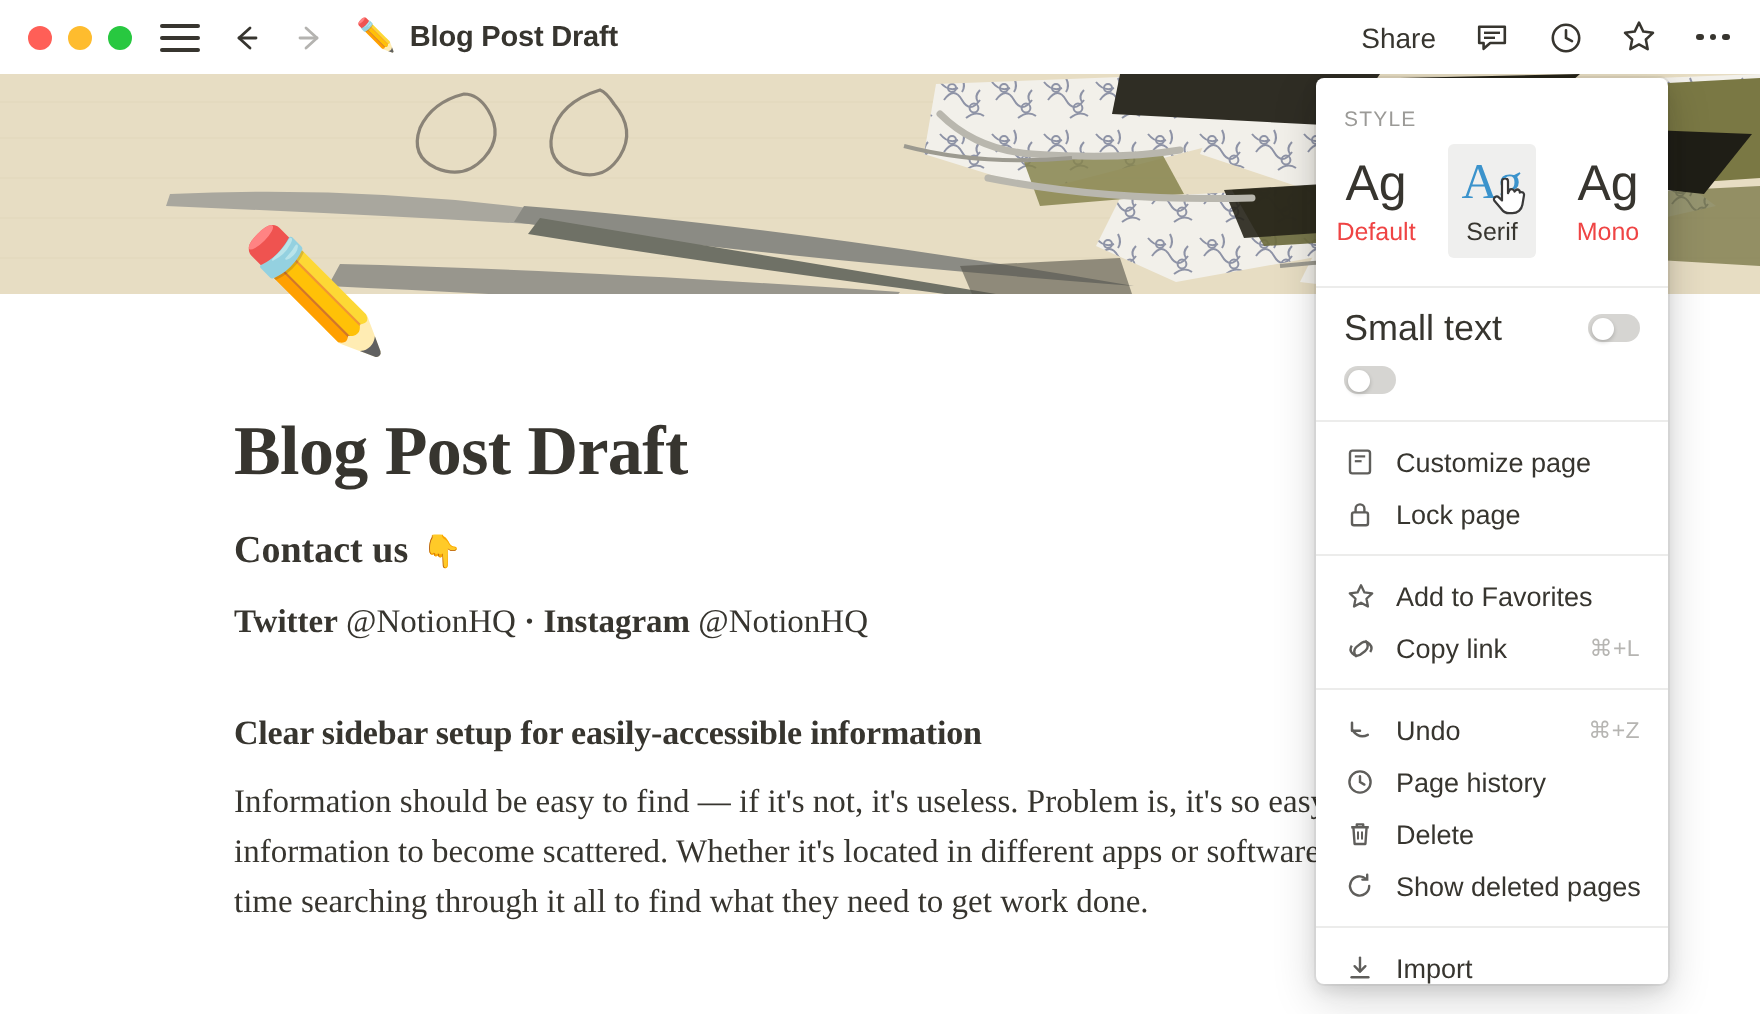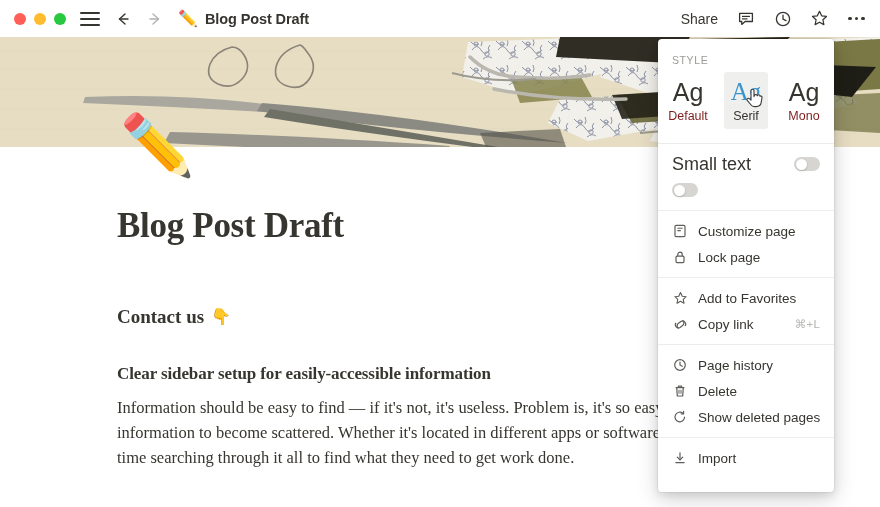--- a/index.html
+++ b/index.html
@@ -84,21 +84,21 @@
     font-family: "Liberation Serif", serif;
     color: #37352f;
   }
   .page-title {
     font-size: 35px; font-weight: 700;
     letter-spacing: -0.3px;
     color: #37352f;
     line-height: 1.1;
   }
   .h-contact {
-    margin-top: 60px;
+    margin-top: 19px;
     font-size: 19px; font-weight: 700; color:#37352f;
     display: flex; align-items: center; gap: 7px;
   }
   .h-contact .em { font-family: "DejaVu Sans", sans-serif; font-size: 16px; }
   .socials {
     margin-top: 14px;
     font-size: 16.5px; color:#37352f;
   }
   .socials b { font-weight: 700; }
   .sep { font-weight:700; }
@@ -150,21 +150,21 @@
   }
   .style-opt.selected { background:#efefee; }
   .style-ag {
     font-size: 25px; line-height: 1.05; color:#37352f;
     font-family: "Liberation Sans", sans-serif;
   }
   .style-opt.serif .style-ag { font-family: "Liberation Serif", serif; color:#3b93cc; }
   .style-opt.mono .style-ag { font-family: "Liberation Sans", sans-serif; }
   .style-name {
     margin-top: 4px;
-    font-size: 12.5px; color:#7f1d1d;
+    font-size: 12.5px; color:#ef4444;
   }
   .style-opt.serif .style-name { color:#37352f; }
 
   .cursor-hand {
     position: absolute;
     left: 51%; top: 30%;
     width: 17px; height: 20px;
     pointer-events:none;
   }
 
@@ -345,20 +345,27 @@
   <span class="page-emoji">✏️</span>
 
   <div class="content">
     <div class="page-title">Blog Post Draft</div>
 
     <div class="h-contact">
       <span>Contact us</span>
       <span class="em">👇</span>
     </div>
 
+    <div class="socials">
+      <b>Twitter</b>
+      <span>@NotionHQ</span>
+      <span class="sep">·</span>
+      <b>Instagram</b>
+      <span>@NotionHQ</span>
+    </div>
 
     <div class="h-section">Clear sidebar setup for easily-accessible information</div>
     <div class="body-para">Information should be easy to find — if it's not, it's useless. Problem is, it's so easy for information to become scattered. Whether it's located in different apps or software, people waste time searching through it all to find what they need to get work done.</div>
   </div>
 
   <div class="menu">
 
     <div class="menu-section">
       <div class="style-label">STYLE</div>
       <div class="style-row">
@@ -449,20 +456,30 @@
         <span class="mlabel">Copy link</span>
         <span class="shortcut">⌘+L</span>
       </div>
     </div>
 
     <div class="menu-divider"></div>
 
     <div class="menu-section sec-pad-top sec-pad-bot">
       <div class="mrow">
         <span class="micon">
+          <svg width="14" height="14" viewBox="0 0 14 14" fill="none" stroke="#5f5e5b" stroke-width="1.25" stroke-linecap="round" stroke-linejoin="round">
+              <path d="M3 3.4 V7.4 H7"></path>
+              <path d="M3.3 7.2 q3.4 4.4 7.6 2.2"></path>
+            </svg>
+        </span>
+        <span class="mlabel">Undo</span>
+        <span class="shortcut">⌘+Z</span>
+      </div>
+      <div class="mrow">
+        <span class="micon">
           <svg width="14" height="14" viewBox="0 0 14 14" fill="none" stroke="#5f5e5b" stroke-width="1.2" stroke-linecap="round">
               <circle cx="7" cy="7" r="5.3"></circle>
               <path d="M7 4.1 V7 L9.2 8.3"></path>
             </svg>
         </span>
         <span class="mlabel">Page history</span>
         <span class="shortcut"></span>
       </div>
       <div class="mrow">
         <span class="micon">

